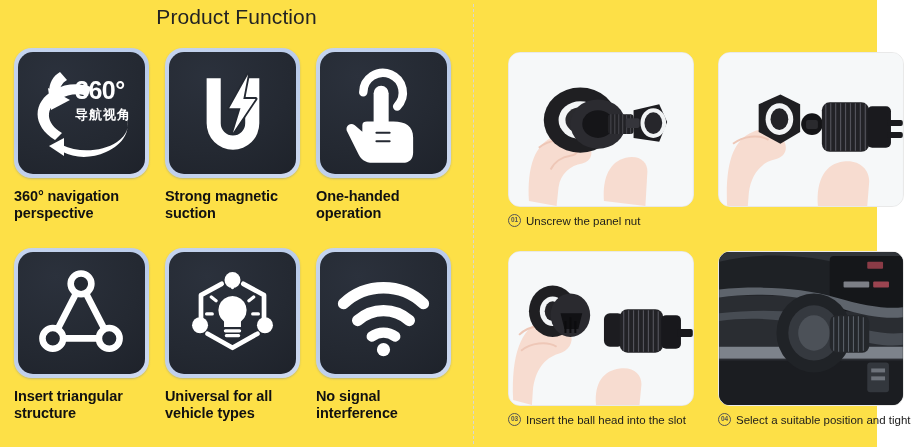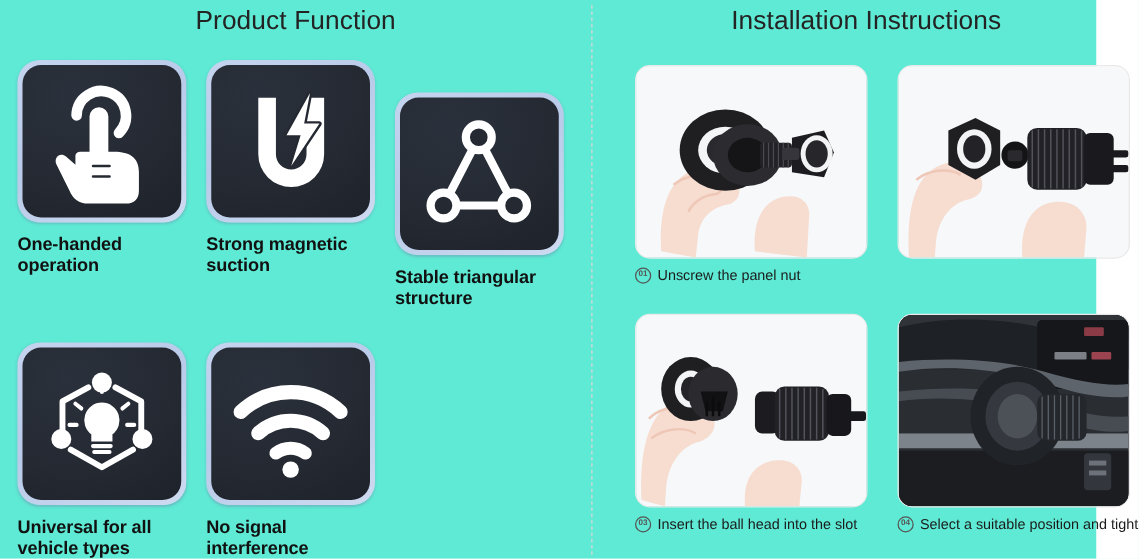--- a/index.html
+++ b/index.html
@@ -2,21 +2,21 @@
 <html><head>
 <meta charset="utf-8">
 <style>
   * { box-sizing: border-box; margin: 0; padding: 0; }
   html, body {
     width: 911px; height: 447px;
     background: #ffffff;
     font-family: "Liberation Sans", sans-serif;
     overflow: hidden;
   }
-  #root { position: relative; width: 877px; height: 447px; background: #5eead4; }
+  #root { position: relative; width: 877px; height: 447px; background: #fde047; }
 
   
   .divider {
     position: absolute; left: 473px; top: 4px;
     width: 0; height: 440px;
     border-left: 1.5px dashed #d6d6d6;
   }
 
   
   .panel-left  { position: absolute; left: 0;   top: 0; width: 473px; height: 447px; }
@@ -122,60 +122,80 @@
 
 <div id="root">
 
   <div class="divider"></div>
 
   <div class="panel-left">
     <div class="section-title">Product Function</div>
 
     <div class="feature-grid">
 
+      <div class="feature-cell">
+        <div class="tile">
+          <div class="tile-inner">
+            <div class="t360">
+              <svg viewBox="0 0 135 130" width="135" height="130">
+                <path d="M37 88 C14 74 14 50 36 38 C48 31 62 31 73 35 L70 44 C60 41 50 42 42 47 C27 56 27 71 44 81 Z" fill="#fff"></path>
+                <path d="M31 41 C31 31 35 24 42 20 L49 28 C44 31 41 36 41 42 Z" fill="#fff"></path>
+                <polygon points="30,36 52,48 33,58" fill="#fff"></polygon>
+                <path d="M44 93 C60 101 84 100 99 90 C109 83 112 74 108 66 C113 78 106 92 88 100 C73 107 56 106 45 100 Z" fill="#fff"></path>
+                <polygon points="46,86 46,104 31,94" fill="#fff"></polygon>
+              </svg>
+              <div class="txt">
+                <div class="deg">360°</div>
+                <div class="cn">导航视角</div>
+              </div>
+            </div>
+          </div>
+        </div>
+        <div class="feature-label">360° navigation perspective</div>
+      </div>
+
+      <div class="feature-cell">
+        <div class="tile">
+          <div class="tile-inner">
+            <svg viewBox="0 0 135 130" width="135" height="130">
+              <path d="M40 28 v48 a28 28 0 0 0 56 0 v-48 h-15 v48 a13 13 0 0 1 -26 0 v-48 Z" fill="#fff"></path>
+              <polygon points="84,24 64,60 76,60 68,86 92,50 79,50" fill="#fff" stroke="#242932" stroke-width="4" stroke-linejoin="round"></polygon>
+              <polygon points="84,24 64,60 76,60 68,86 92,50 79,50" fill="#fff"></polygon>
+            </svg>
+          </div>
+        </div>
+        <div class="feature-label">Strong magnetic suction</div>
+      </div>
 
       <div class="feature-cell">
         <div class="tile">
           <div class="tile-inner">
             <svg viewBox="0 0 135 130" width="135" height="130">
               <path d="M46 43 a21 21 0 1 1 36 15" fill="none" stroke="#fff" stroke-width="9" stroke-linecap="round"></path>
               <path d="M57 44 a8 8 0 1 1 16 0 v44 h-16 Z" fill="#fff"></path>
               <path d="M50 74 h28 c13 0 21 5 21 17 v16 c0 7 -4 11 -11 11 h-32 c-8 0 -13 -4 -16 -11 l-11 -22 c-3 -6 3 -11 8 -7 l8 7 v-7 c0 -3 2 -4 5 -4 Z" fill="#fff"></path>
               <path d="M60 86 h14 M60 95 h14" stroke="#242932" stroke-width="2.2" stroke-linecap="round"></path>
             </svg>
           </div>
         </div>
         <div class="feature-label">One-handed operation</div>
       </div>
 
-      <div class="feature-cell">
-        <div class="tile">
-          <div class="tile-inner">
-            <svg viewBox="0 0 135 130" width="135" height="130">
-              <path d="M40 28 v48 a28 28 0 0 0 56 0 v-48 h-15 v48 a13 13 0 0 1 -26 0 v-48 Z" fill="#fff"></path>
-              <polygon points="84,24 64,60 76,60 68,86 92,50 79,50" fill="#fff" stroke="#242932" stroke-width="4" stroke-linejoin="round"></polygon>
-              <polygon points="84,24 64,60 76,60 68,86 92,50 79,50" fill="#fff"></polygon>
-            </svg>
-          </div>
-        </div>
-        <div class="feature-label">Strong magnetic suction</div>
-      </div>
-
       <div class="feature-cell row2">
         <div class="tile">
           <div class="tile-inner">
             <svg viewBox="0 0 135 130" width="135" height="130">
               <polygon points="67,34 97,92 37,92" fill="none" stroke="#fff" stroke-width="7" stroke-linejoin="round"></polygon>
               <circle cx="67" cy="34" r="11" fill="#242932" stroke="#fff" stroke-width="7"></circle>
               <circle cx="37" cy="92" r="11" fill="#242932" stroke="#fff" stroke-width="7"></circle>
               <circle cx="97" cy="92" r="11" fill="#242932" stroke="#fff" stroke-width="7"></circle>
             </svg>
           </div>
         </div>
-        <div class="feature-label">Stable triangular structure</div>
+        <div class="feature-label">Insert triangular structure</div>
       </div>
 
       <div class="feature-cell row2">
         <div class="tile">
           <div class="tile-inner">
             <svg viewBox="0 0 135 130" width="135" height="130">
               <path d="M79 34 L101 46 L101 70" fill="none" stroke="#fff" stroke-width="5" stroke-linecap="round" stroke-linejoin="round"></path>
               <path d="M56 34 L34 46 L34 70" fill="none" stroke="#fff" stroke-width="5" stroke-linecap="round" stroke-linejoin="round"></path>
               <path d="M41 87 L67.5 102 L94 87" fill="none" stroke="#fff" stroke-width="5" stroke-linecap="round" stroke-linejoin="round"></path>
               <circle cx="67.5" cy="30" r="8.5" fill="#fff"></circle>
@@ -201,21 +221,20 @@
             </svg>
           </div>
         </div>
         <div class="feature-label">No signal interference</div>
       </div>
 
     </div>
   </div>
 
   <div class="panel-right">
-    <div class="section-title">Installation Instructions</div>
 
     <div class="steps">
 
       <div class="step-cell">
         <div class="photo">
           <svg viewBox="0 0 186 155">
             <rect width="186" height="155" fill="#f6f8f9"></rect>
             <path d="M20 150 C18 115 26 92 46 84 C60 79 72 84 80 92 C86 99 84 110 74 112 C62 114 52 122 50 136 L48 155 Z" fill="#f7dcd0"></path>
             <path d="M30 96 C40 88 56 86 66 92 C72 96 70 103 62 104 C54 105 46 110 42 118" fill="none" stroke="#eec7b7" stroke-width="2"></path>
             <path d="M96 150 C94 126 102 110 118 106 C132 103 140 110 140 120 L138 155 Z" fill="#f7dcd0"></path>

